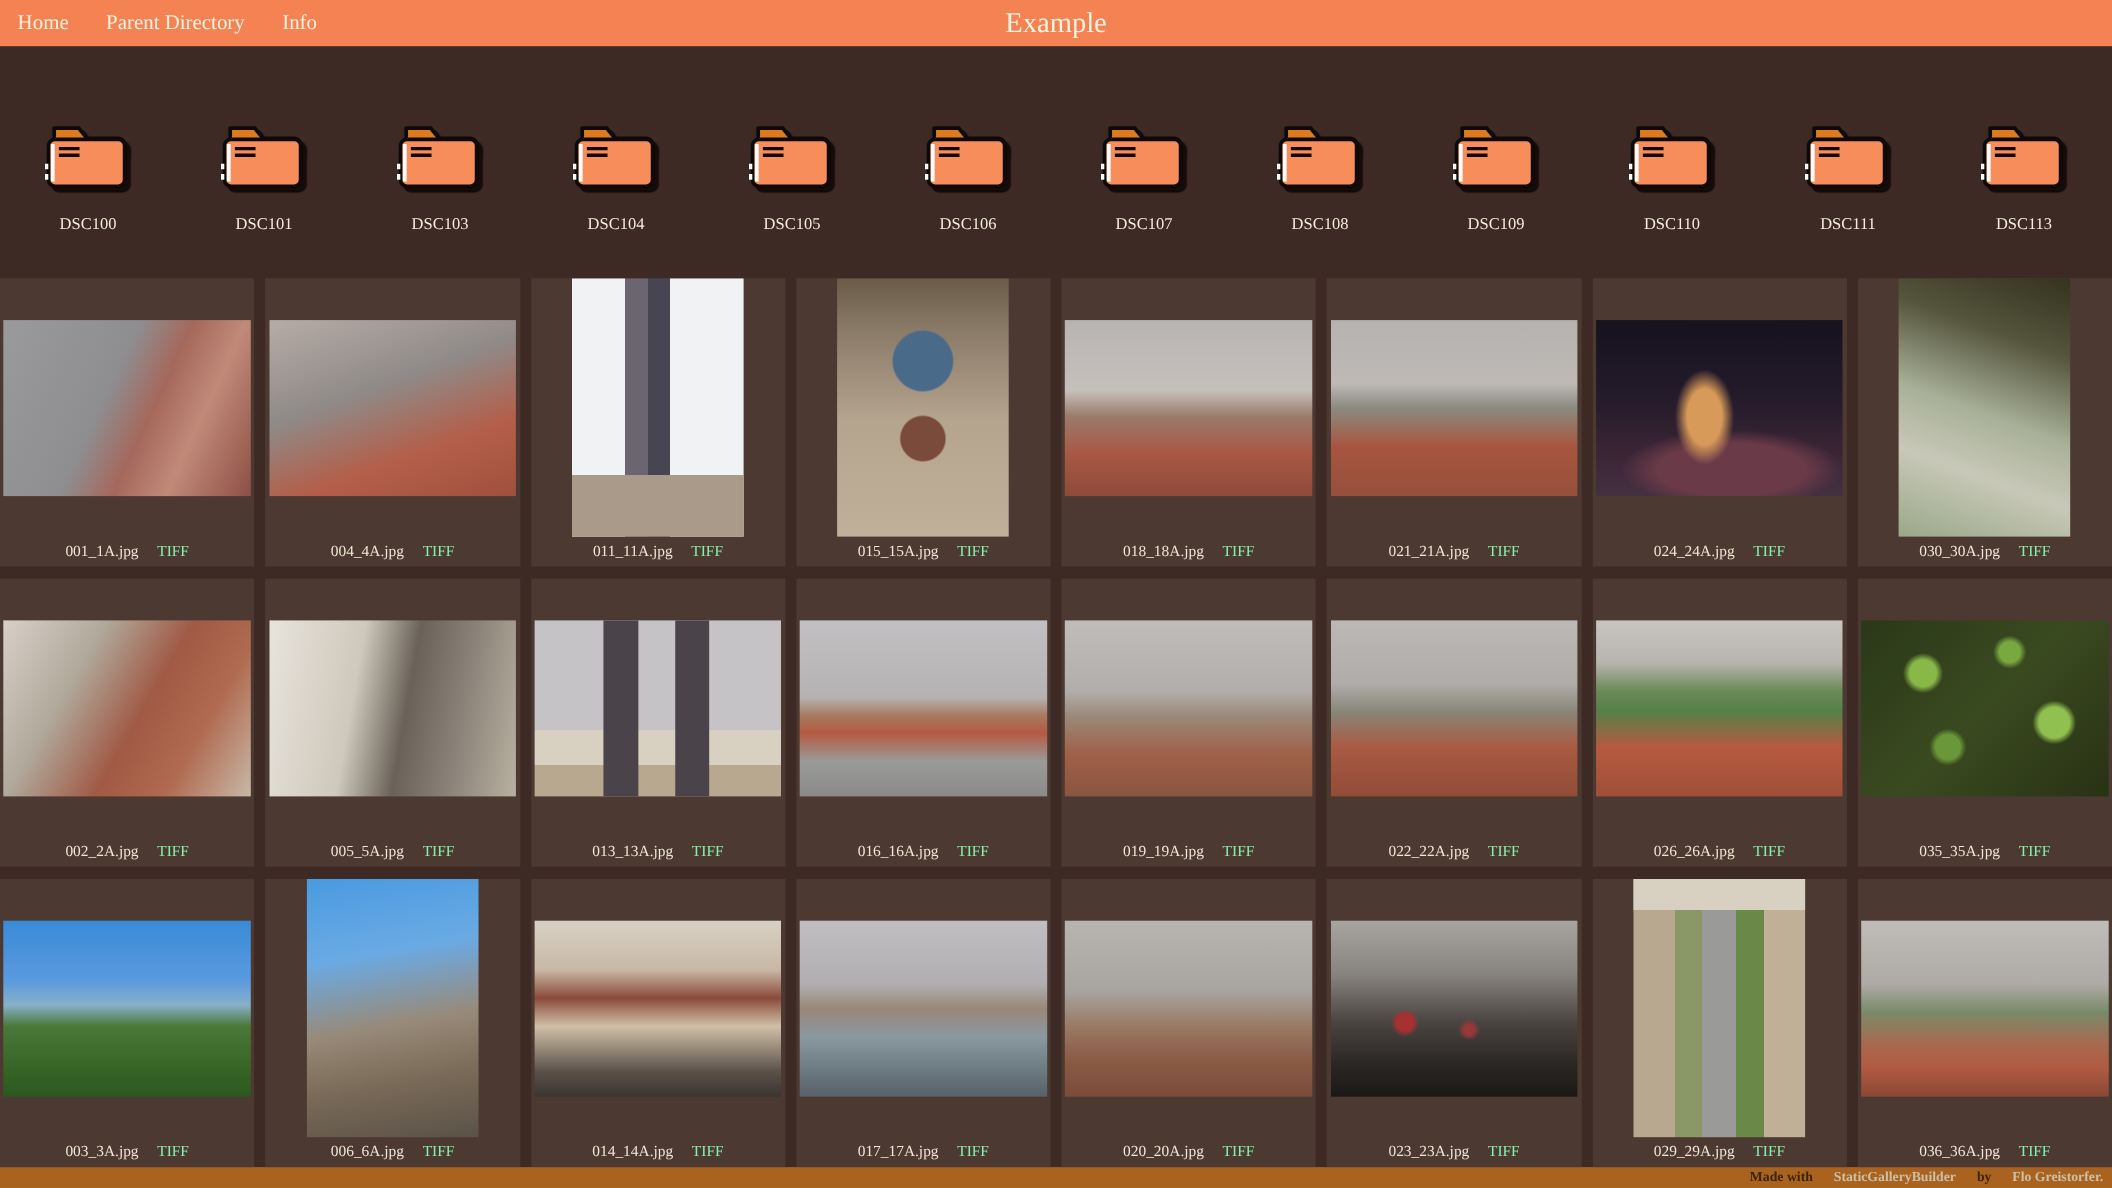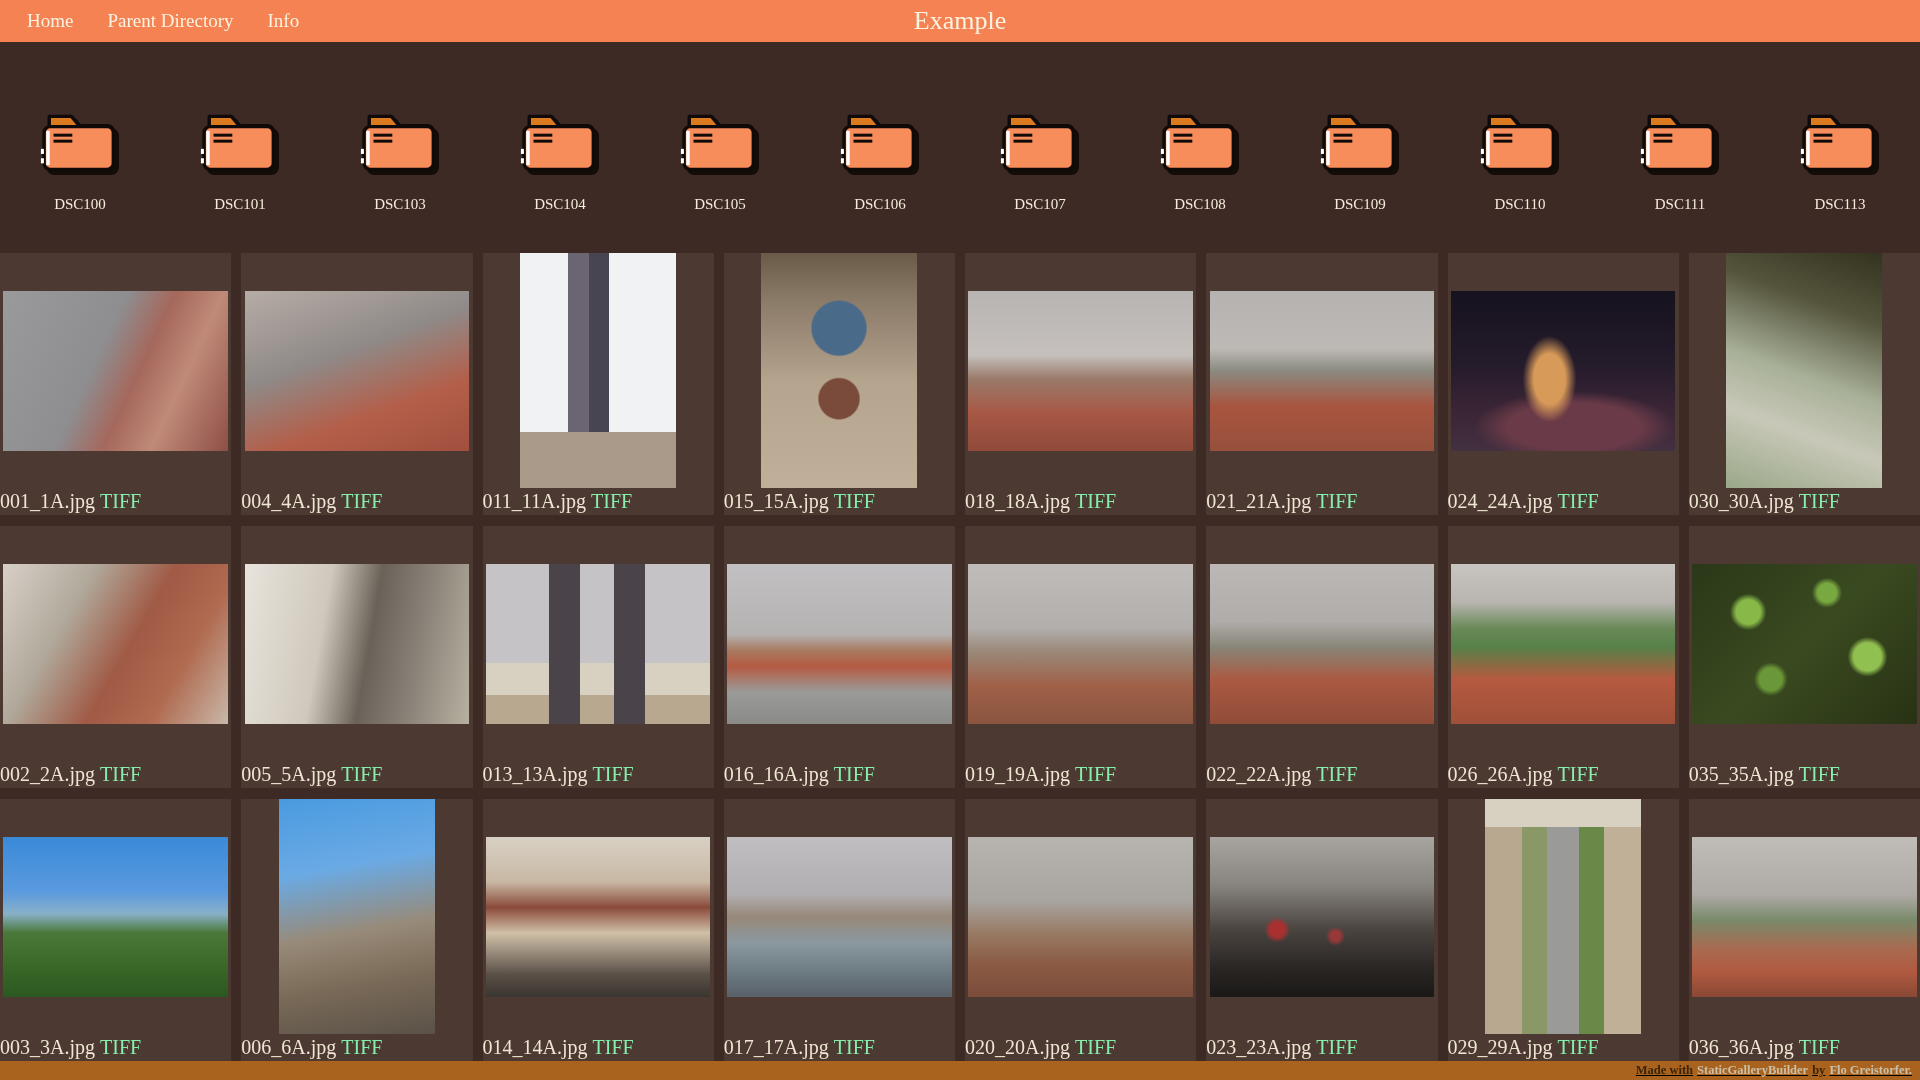--- a/index.html
+++ b/index.html
@@ -5,21 +5,21 @@
   * { margin:0; padding:0; box-sizing:border-box; }
   html,body { width:1920px; height:1080px; overflow:hidden; }
   body {
     background:#3d2a24;
     font-family:"Liberation Serif", serif;
   }
 
   
   .topnav {
     position:relative; height:42px; background:#f58253;
-    display:flex; align-items:center; padding-left:27px;
+    display:flex; align-items:center; padding-left:16px;
   }
   .topnav a {
     color:#fbf3e1; text-decoration:none; font-size:19px; margin-right:34px;
   }
   .topnav .title {
     position:absolute; left:50%; transform:translateX(-50%);
     color:#fbf3e1; font-size:26px; font-weight:normal;
   }
 
   
@@ -52,31 +52,31 @@
     display:flex; flex-direction:column;
   }
   .photo-zone {
     flex:1 1 auto; display:flex; align-items:center; justify-content:center;
     overflow:hidden;
   }
   .thumb { display:block; cursor:pointer; }
   .thumb.landscape { width:97%; height:160px; }
   .thumb.portrait  { width:156px; height:235px; }
   .caption {
-    height:27px; display:flex; align-items:center; 
-    font-size:20px; gap:5px;
+    height:27px; display:flex; align-items:center; justify-content:center;
+    font-size:14px; gap:17px;
   }
   .caption .fname { color:#efe6d4; text-decoration:none; }
   .caption .tiff  { color:#86efac; text-decoration:none; }
 
   
   .footer {
     height:19px; background:#a9631e;
     display:flex; align-items:center; justify-content:flex-end;
-    padding-right:8px; font-size:12.5px; font-weight:bold; gap:4px;text-decoration:underline;
+    padding-right:8px; font-size:12.5px; font-weight:bold; gap:19px;
   }
   .footer .dim  { color:#3b2408; }
   .footer a { color:#c9c0a9; text-decoration:none; }
 
   
   .p1 { background:linear-gradient(115deg,#9a9a9c 0%,#8e8d90 42%,#a5685c 58%,#c08a78 74%,#8e4f46 100%); }
   .p2 { background:linear-gradient(160deg,#b7aca6 0%,#8f8a88 40%,#b35f4a 70%,#a14f3e 100%); }
   .p3 { background:linear-gradient(180deg,rgba(0,0,0,0) 0 76%,#a99a8a 76% 100%),
                    linear-gradient(90deg,#f1f2f4 0 31%,#6a6570 31% 44%,#474552 44% 57%,#f1f2f4 57% 100%); }
   .p4 { background:radial-gradient(circle at 50% 32%,#4a6a8a 0 15%,rgba(0,0,0,0) 16%),

